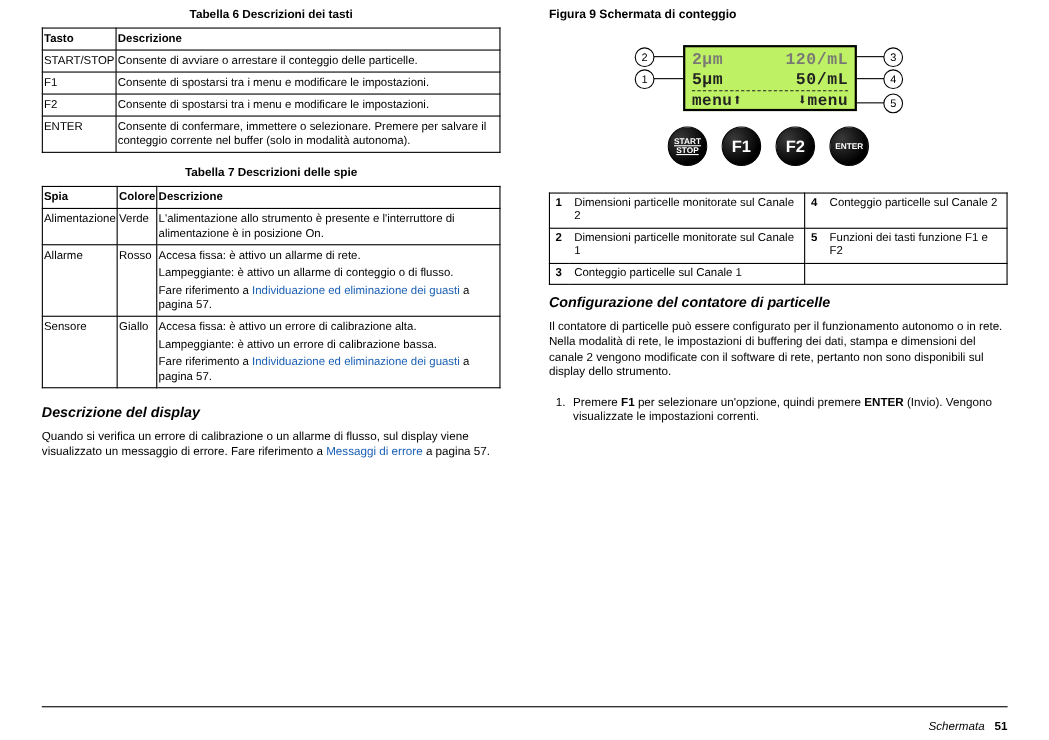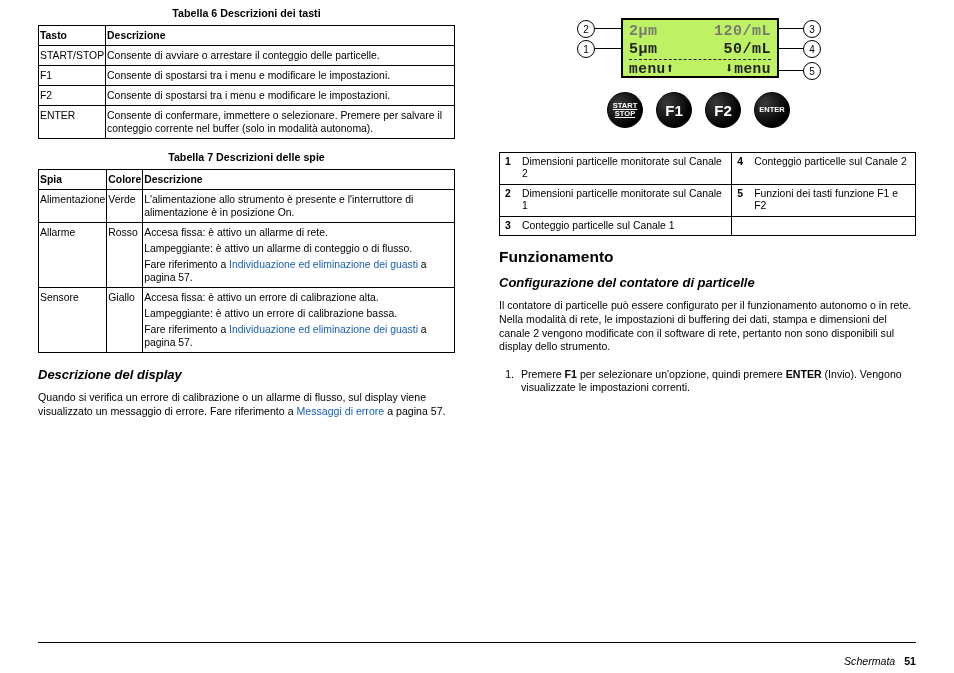--- a/index.html
+++ b/index.html
@@ -156,20 +156,21 @@
       </tbody>
     </table>
 
     <div class="h2">Descrizione del display</div>
     <p>
       <span>Quando si verifica un errore di calibrazione o un allarme di flusso, sul display viene visualizzato un messaggio di errore. Fare riferimento a </span><a class="xref" href="#">Messaggi di errore</a><span> a pagina 57.</span>
     </p>
   </div>
 
   <div class="col">
+    <div class="fig-caption">Figura 9  Schermata di conteggio</div>
 
     <div class="figwrap">
       <div class="lead l1"></div>
       <div class="lead l2"></div>
       <div class="lead l3"></div>
       <div class="lead l4"></div>
       <div class="lead l5"></div>
       <div class="callout c1">1</div>
       <div class="callout c2">2</div>
       <div class="callout c3">3</div>
@@ -223,21 +224,20 @@
       </tr>
       <tr>
         <td class="n">3</td>
         <td class="t">Conteggio particelle sul Canale 1</td>
         <td class="n" style="border-top:1px solid #000"></td>
         <td class="t"></td>
       </tr>
     </tbody>
       </table>
 
-    <div class="h1">Funzionamento</div>
     <div class="h2" style="margin-top:8px">Configurazione del contatore di particelle</div>
     <p>Il contatore di particelle può essere configurato per il funzionamento autonomo o in rete. Nella modalità di rete, le impostazioni di buffering dei dati, stampa e dimensioni del canale 2 vengono modificate con il software di rete, pertanto non sono disponibili sul display dello strumento.</p>
     <ol class="steps">
       <li>
         <span>Premere </span><b>F1</b><span> per selezionare un'opzione, quindi premere </span><b>ENTER</b><span> (Invio). Vengono visualizzate le impostazioni correnti.</span>
       </li>
     </ol>
   </div>
 </div>
 

